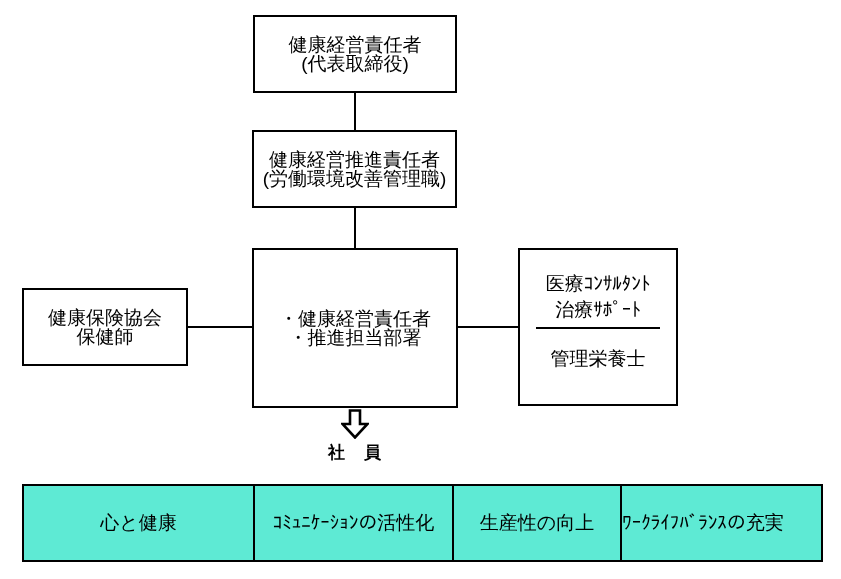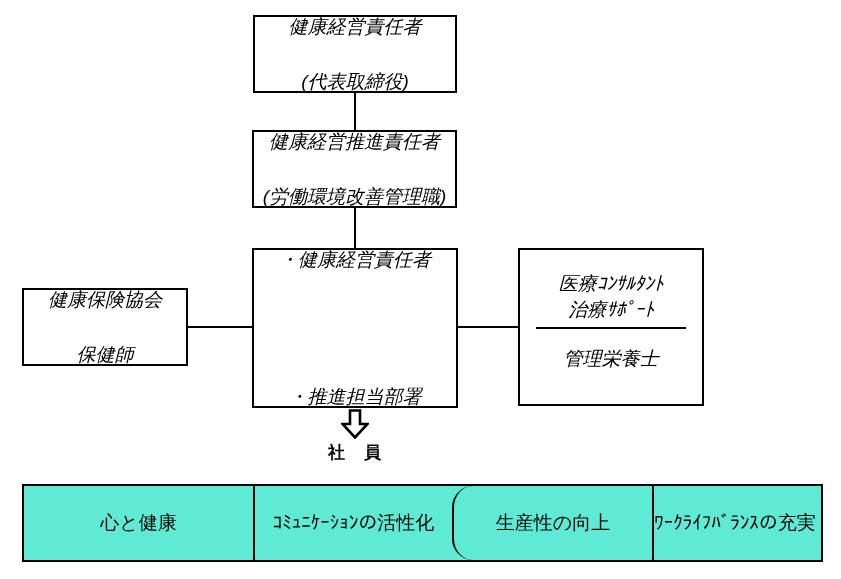--- a/index.html
+++ b/index.html
@@ -14,32 +14,31 @@
     font-family: "Liberation Sans", "DejaVu Sans", sans-serif;
     color: #000000;
   }
   .box {
     position: absolute;
     box-sizing: border-box;
     border: 2px solid #000000;
     background: #ffffff;
     display: flex;
     flex-direction: column;
-    justify-content: space-between;
+    justify-content: center;
     align-items: center;
     text-align: center;
     font-size: 19px;
     line-height: 1;
-    font-style: italic;
   }
   .box-top      { left: 253px; top: 15px;  width: 204px; height: 78px; }
   .box-second   { left: 252px; top: 130px; width: 205px; height: 78px; }
   .box-center   { left: 252px; top: 248px; width: 206px; height: 160px; }
   .box-left     { left: 22px;  top: 288px; width: 166px; height: 78px; }
-  .box-right    { left: 518px; top: 248px; width: 186px; height: 158px; padding: 16px; }
+  .box-right    { left: 518px; top: 248px; width: 160px; height: 158px; padding: 16px; }
   .box-right-topcell {
     box-sizing: border-box;
     width: 100%; height: 79px;
     border-bottom: 2px solid #000000;
     display: flex; flex-direction: column;
     justify-content: space-evenly; align-items: center;
   }
   .box-right-bottomcell {
     box-sizing: border-box;
     width: 100%; height: 75px;
@@ -81,21 +80,21 @@
     display: flex;
     justify-content: center;
     align-items: center;
     text-align: center;
     font-size: 19px;
     line-height: 1.1;
   }
   .outcome-cell + .outcome-cell { border-left: 2px solid #000000; }
   .cell-0 { width: 229px; }
   .cell-1 { width: 199px; }
-  .cell-2 { width: 200px; border-radius: 21px; }
+  .cell-2 { width: 168px; }
   .cell-3 { width: 164px; }
 </style>
 </head>
 <body>
 
 <div class="box box-top">
   <span>健康経営責任者</span>
   <span>(代表取締役)</span>
 </div>
 

